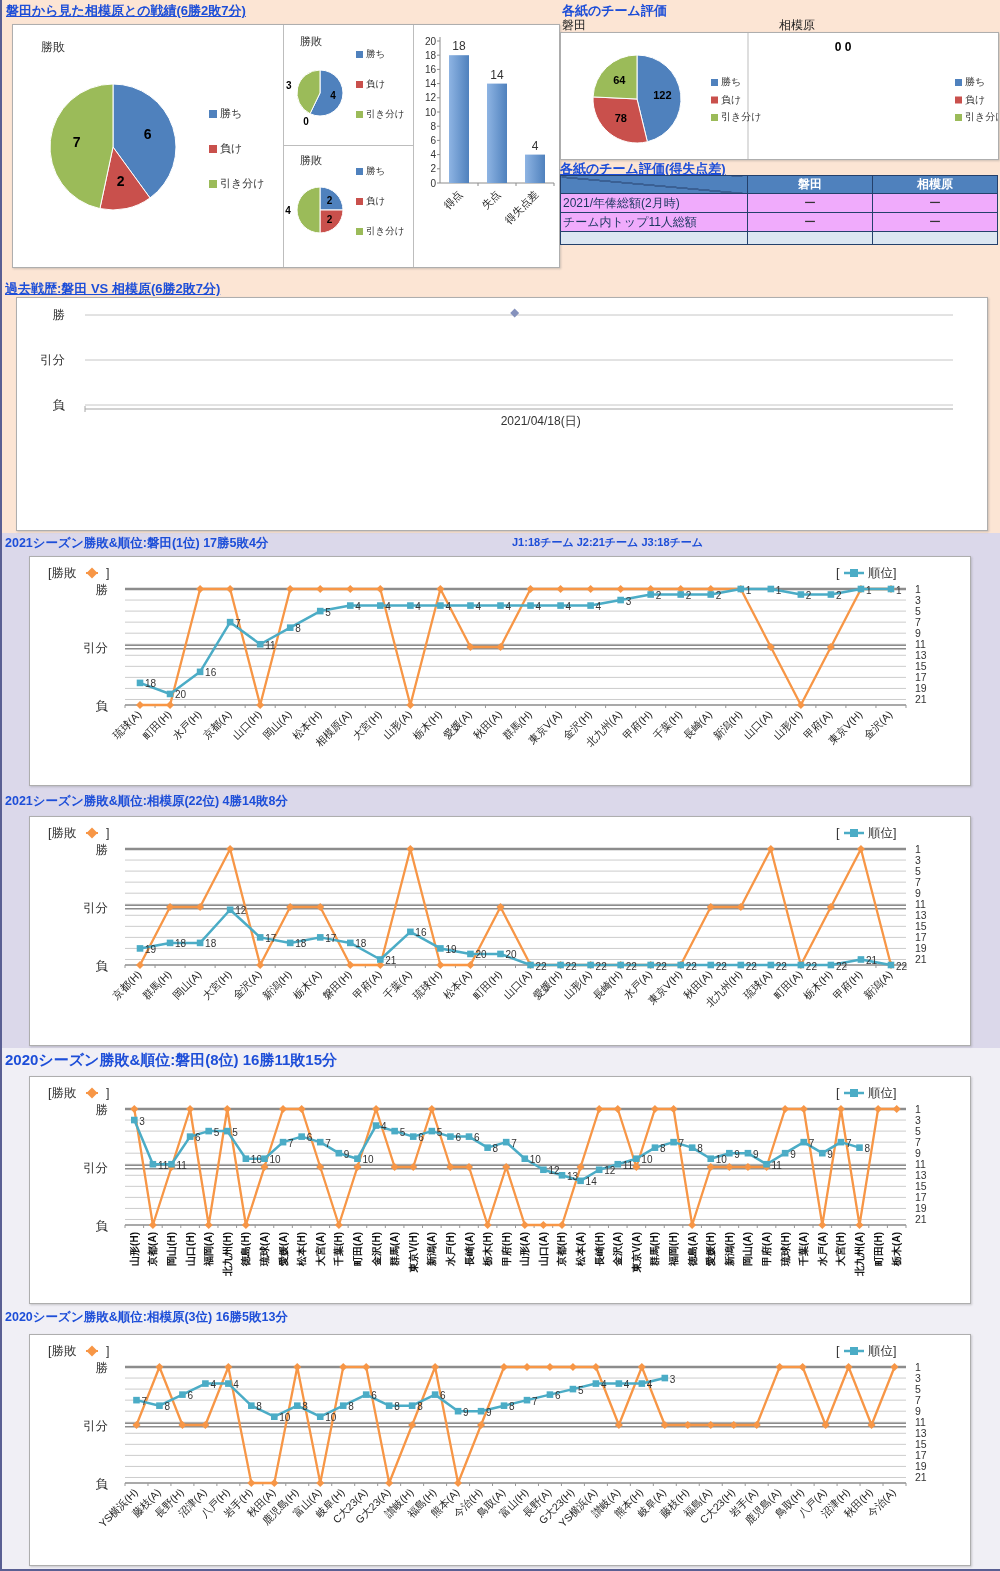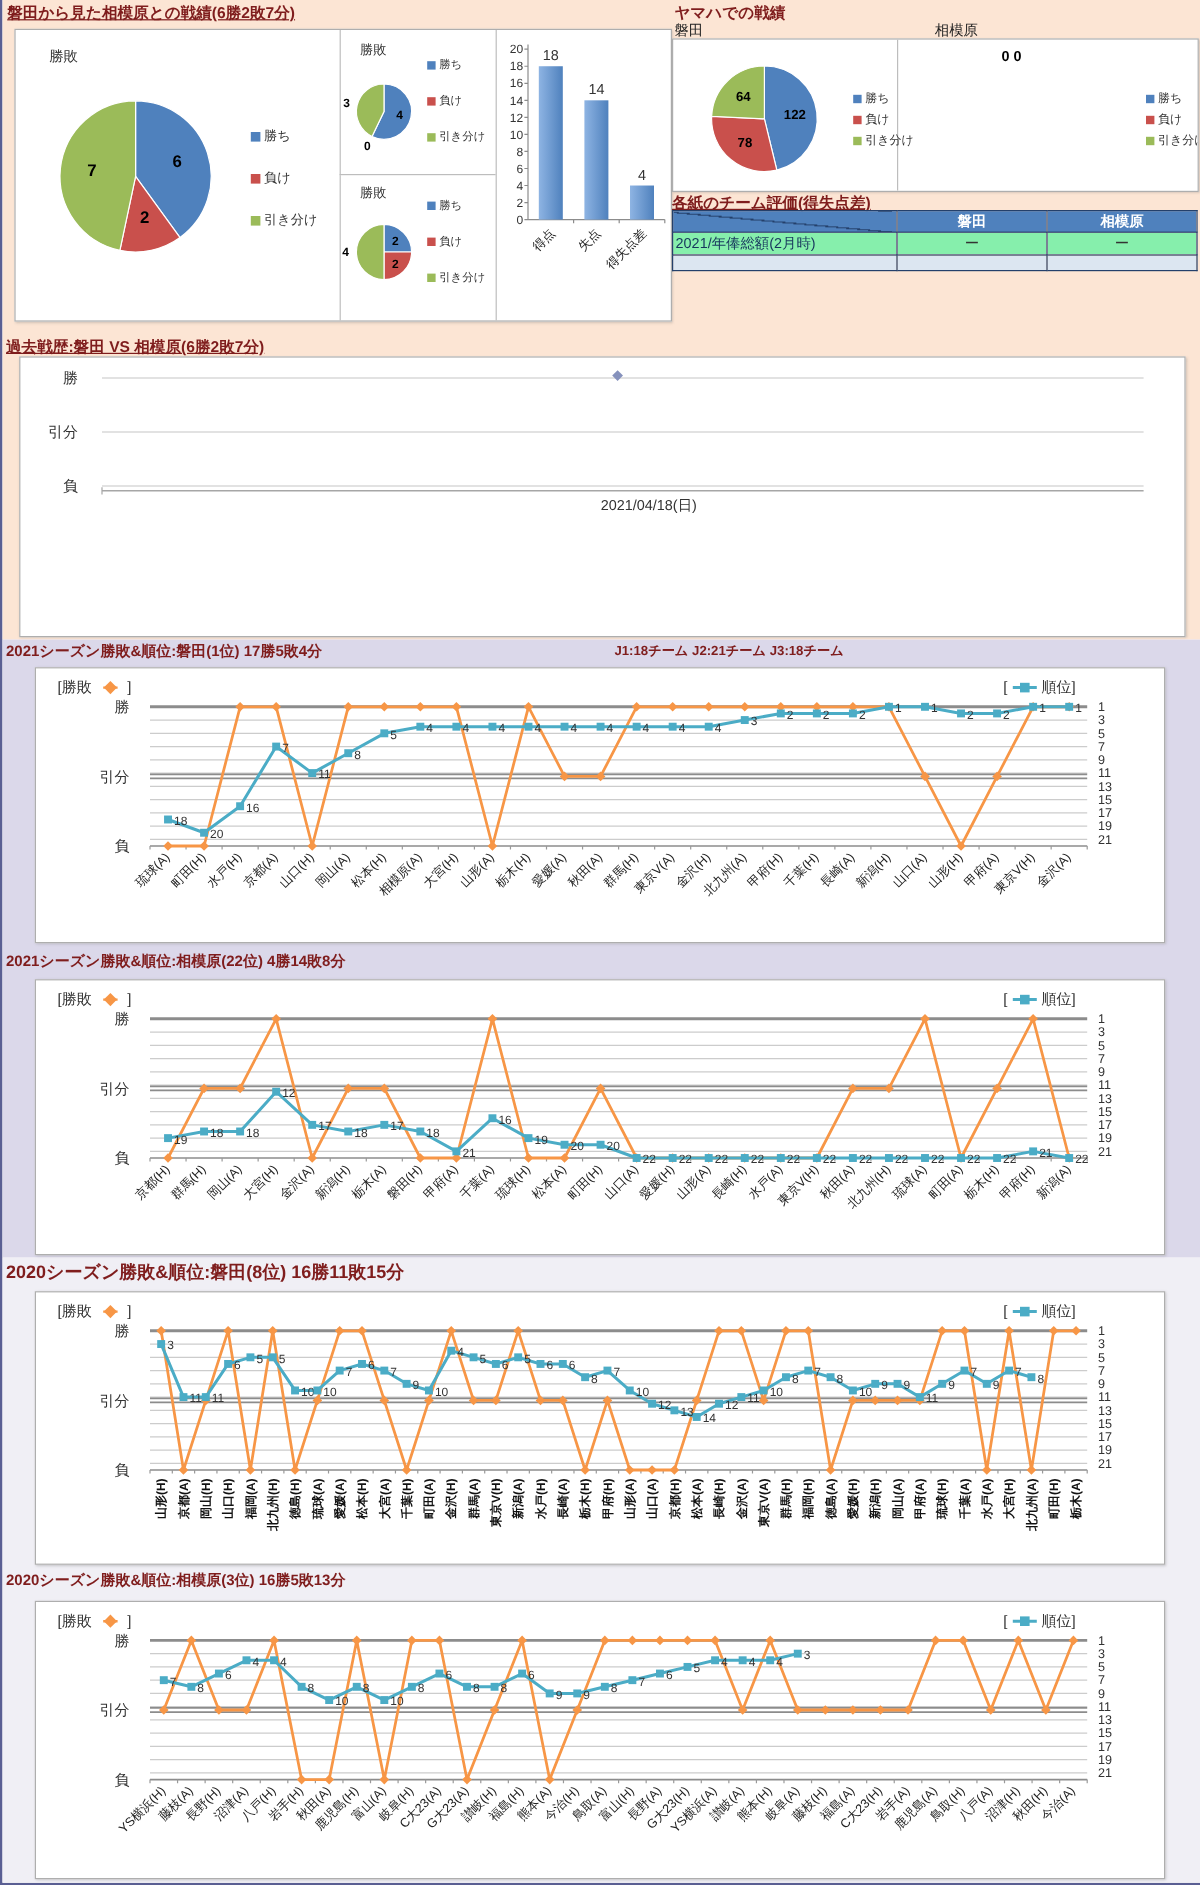--- a/index.html
+++ b/index.html
@@ -4,37 +4,37 @@
 <style>
   html,body{margin:0;padding:0;}
   body{font-family:"Liberation Sans","DejaVu Sans",sans-serif;background:#fff;}
   #page{position:relative;width:1000px;height:1571px;overflow:hidden;background:#fff;
         border-left:2px solid #5a5f93;border-bottom:2px solid #5a5f93;box-sizing:border-box;}
   .abs{position:absolute;}
   .bg{position:absolute;left:0;width:1000px;}
   #bg-top{top:0;height:533px;background:#fce5d4;}
   #bg-2021{top:533px;height:515px;background:#dbd8ea;}
   #bg-2020{top:1048px;height:523px;background:#f0eff5;}
-  .sec-title{font-size:13px;font-weight:bold;color:#7f1d1d;white-space:nowrap;}
+  .sec-title{font-size:13px;font-weight:bold;color:#1d4ed8;white-space:nowrap;}
   .underlined{text-decoration:underline;}
   .chart-box{background:#fff;border:1px solid #aeaeae;box-shadow:1px 1px 2px rgba(120,120,120,.35);}
   .panel{position:absolute;box-sizing:border-box;}
   .bl{border-left:1px solid #bdbdbd;}
   .bb{border-bottom:1px solid #bdbdbd;}
   svg{display:block;}
   svg text{font-family:"Liberation Sans","DejaVu Sans",sans-serif;}
   .sub-label{font-size:12px;color:#222;}
   
   table.eval{border-collapse:collapse;table-layout:fixed;width:437px;font-size:12px;}
   table.eval th,table.eval td{border:1px solid #24406b;height:18px;padding:0 2px;overflow:hidden;white-space:nowrap;}
   table.eval th{background:#4f81bd;color:#fff;font-weight:bold;text-align:center;height:17px;}
   table.eval td.lbl{color:#17365d;text-align:left;}
   table.eval td.val{text-align:center;color:#333;}
   table.eval tr.odd{background:#dce6f1;}
-  table.eval tr.even{background:#86efac;}
+  table.eval tr.even{background:#f0abfc;}
   table.eval th.diag{background:
      linear-gradient(to top right,rgba(0,0,0,0) calc(50% - 1px),#24406b calc(50% - 1px),#24406b calc(50% + 0px),rgba(0,0,0,0) calc(50% + 0px)),#4f81bd;}
   table.eval tr.empty td{height:12px;}
 </style>
 </head>
 <body>
 
 <div id="page">
   <div id="bg-top" class="bg"></div>
   <div id="bg-2021" class="bg"></div>
@@ -133,21 +133,21 @@
           <line x1="102" y1="158" x2="102" y2="161" stroke="#8c8c8c" stroke-width="1"></line>
           <text x="87" y="170" fill="#222" text-anchor="end" font-size="10.5" transform="rotate(-45 87 170)">失点</text>
           <rect x="111" y="129.6" width="20" height="28.4" fill="url(#barGrad)"></rect>
           <text x="121" y="124.6" fill="#333" text-anchor="middle" font-size="12">4</text>
           <line x1="140" y1="158" x2="140" y2="161" stroke="#8c8c8c" stroke-width="1"></line>
           <text x="125" y="170" fill="#222" text-anchor="end" font-size="10.5" transform="rotate(-45 125 170)">得失点差</text>
         </svg>
     </div>
   </div>
 
-  <div class="abs sec-title" style="left:560px;top:2px;">ヤマハでの戦績</div>
+  <div class="abs sec-title" style="left:560px;top:2px;">各紙のチーム評価</div>
   <div class="abs sub-label" style="left:560px;top:17px;">磐田</div>
   <div class="abs sub-label" style="left:777px;top:17px;">相模原</div>
   <div class="abs chart-box" style="left:558px;top:32px;width:437px;height:126px;">
     <svg id="yamaha-box-svg" width="437" height="126">
         <line x1="187" y1="0" x2="187" y2="126" stroke="#bdbdbd" stroke-width="1"></line>
         <path d="M76,66 L76,22 A44,44 0 0 1 86.37339316241483,108.75970900623582 Z" fill="#4F81BD" stroke="#fff" stroke-width="1"></path>
         <text x="101.33951961686232" y="66.47028952098557" fill="#000" text-anchor="middle" font-size="11" font-weight="bold">122</text>
         <path d="M76,66 L86.37339316241483,108.75970900623582 A44,44 0 0 1 32.04983707594765,63.90639570375534 Z" fill="#C9504C" stroke="#fff" stroke-width="1"></path>
         <text x="59.75166675648087" y="89.17897524790229" fill="#000" text-anchor="middle" font-size="11" font-weight="bold">78</text>
         <path d="M76,66 L32.04983707594765,63.90639570375534 A44,44 0 0 1 75.99999999999999,22 Z" fill="#9BBB59" stroke="#fff" stroke-width="1"></path>
@@ -177,20 +177,25 @@
           <col style="width:125px">
         </colgroup>
       <tbody>
           <tr>
         <th class="diag"></th>
         <th>磐田</th>
         <th>相模原</th>
       </tr>
       <tr class="even">
         <td class="lbl">2021/年俸総額(2月時)</td>
+        <td class="val">ー</td>
+        <td class="val">ー</td>
+      </tr>
+      <tr class="even">
+        <td class="lbl">チーム内トップ11人総額</td>
         <td class="val">ー</td>
         <td class="val">ー</td>
       </tr>
       <tr class="odd empty">
             <td></td>
             <td></td>
             <td></td>
           </tr>
     </tbody>
       </table>

